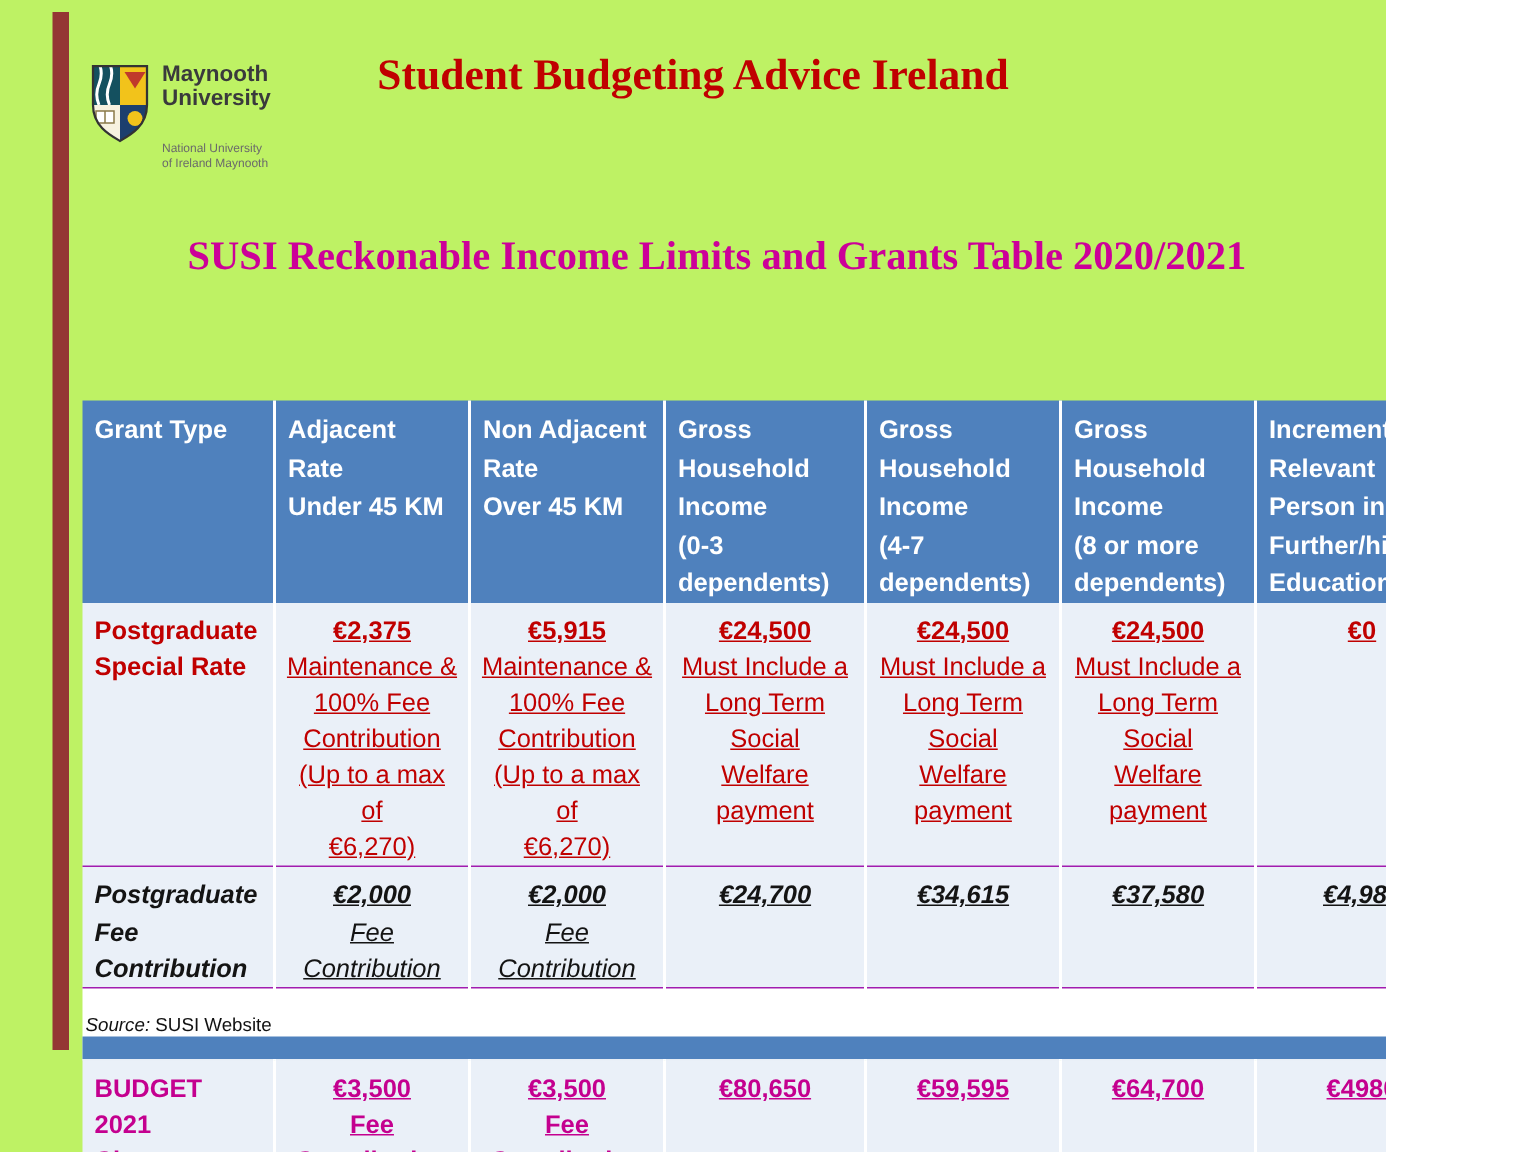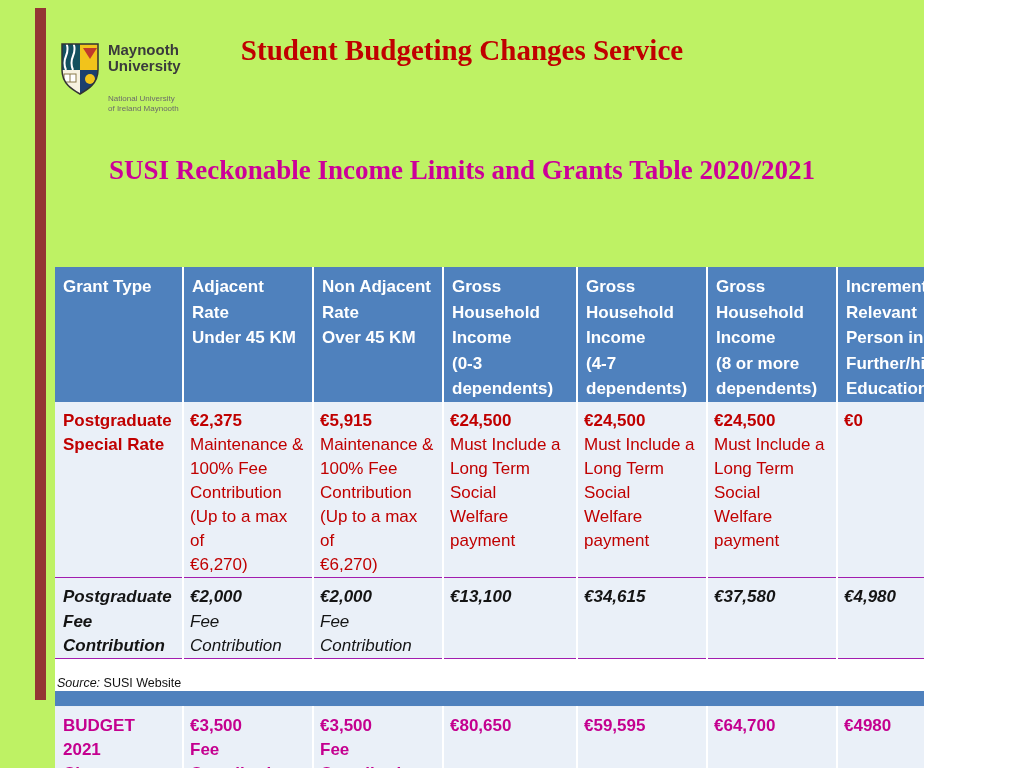--- a/index.html
+++ b/index.html
@@ -10,34 +10,34 @@
   .accent-bar.left{left:35px;}
   .accent-bar.right{left:981px;}
   
   .logo{position:absolute;left:60px;top:42px;display:flex;align-items:flex-start;gap:8px;}
   .logo-text{display:flex;flex-direction:column;}
   .logo-name{font-weight:700;font-size:15px;line-height:1.05;color:#3a3a3c;white-space:pre-line;}
   .logo-sub{margin-top:20px;font-size:8px;line-height:1.25;color:#6b6b6b;white-space:pre-line;}
   
   .page-title{position:absolute;left:0;top:34px;width:100%;text-align:center;
       font-family:"Liberation Serif",serif;font-weight:700;font-size:29px;color:#c00000;}
-  .table-title{position:absolute;left:0;top:155px;width:100%;text-align:center;
+  .table-title{position:absolute;left:16px;top:155px;width:100%;text-align:center;
       font-family:"Liberation Serif",serif;font-weight:700;font-size:27px;color:#cc0099;}
   
   table.grants{position:absolute;left:55px;top:267px;width:923px;border-collapse:collapse;
       table-layout:fixed;font-size:17px;}
   th,td{border-right:2px solid #ffffff;vertical-align:top;}
   th:last-child,td:last-child{border-right:none;margin-left:40px;}
   thead th{background:#4f81bd;color:#ffffff;font-weight:700;text-align:left;
       padding:7px 8px 0 8px;line-height:1.5;white-space:pre-line;height:88px;}
   tbody td{padding:7px 6px 0 6px;line-height:1.42;}
   tr.data-row{background:#eaf0f8;border-bottom:1px solid #a21caf;}
   tr.spacer-row{background:#ffffff;border-bottom:1px solid #e7edf5;}
   tr.r1{height:135px;} tr.r2{height:62px;} tr.sp1{height:48px;} tr.r3{height:44px;padding-left:28px;} tr.sp2{height:25px;}
-  td.c-left{text-align:left;padding-left:8px;} td.c-center{}
+  td.c-left{text-align:left;padding-left:8px;} td.c-center{text-align:center;text-decoration:underline;}
   .amt,.det{display:block;white-space:pre-line;}
   tr.style-red{color:#c00000;} tr.style-red .amt{font-weight:700;}
   tr.style-black{color:#141414;font-style:italic;} tr.style-black .amt{font-weight:700;}
   tr.style-mag{color:#c4008f;} tr.style-mag .amt,tr.style-mag .det{font-weight:700;}
   
   .source-note{position:absolute;left:57px;top:676px;font-size:12.5px;color:#111;}
   .source-note .lbl{font-style:italic;}
   .footer-bar{position:absolute;left:55px;top:691px;width:923px;height:15px;background:#4f81bd;}
 </style>
 </head>
@@ -72,21 +72,21 @@
       </svg>
     </span>
     <div class="logo-text">
       <span class="logo-name">Maynooth
 University</span>
       <span class="logo-sub">National University
 of Ireland Maynooth</span>
     </div>
   </div>
 
-  <div class="page-title">Student Budgeting Changes Service</div>
+  <div class="page-title">Student Budgeting Advice Ireland</div>
   <div class="table-title">SUSI Reckonable Income Limits and Grants Table 2020/2021</div>
 
   <table class="grants">
     <colgroup>
       <col style="width:128px">
         <col style="width:130px">
         <col style="width:130px">
       <col style="width:134px">
         <col style="width:130px">
         <col style="width:130px">
@@ -168,21 +168,21 @@
         </td>
         <td class="c-center">
           <span class="amt">€2,000</span>
           <span class="det">Fee Contribution</span>
         </td>
         <td class="c-center">
           <span class="amt">€2,000</span>
           <span class="det">Fee Contribution</span>
         </td>
         <td class="c-center">
-          <span class="amt">€13,100</span>
+          <span class="amt">€24,700</span>
         </td>
         <td class="c-center">
           <span class="amt">€34,615</span>
         </td>
         <td class="c-center">
           <span class="amt">€37,580</span>
         </td>
         <td class="c-center">
           <span class="amt">€4,980</span>
         </td>

